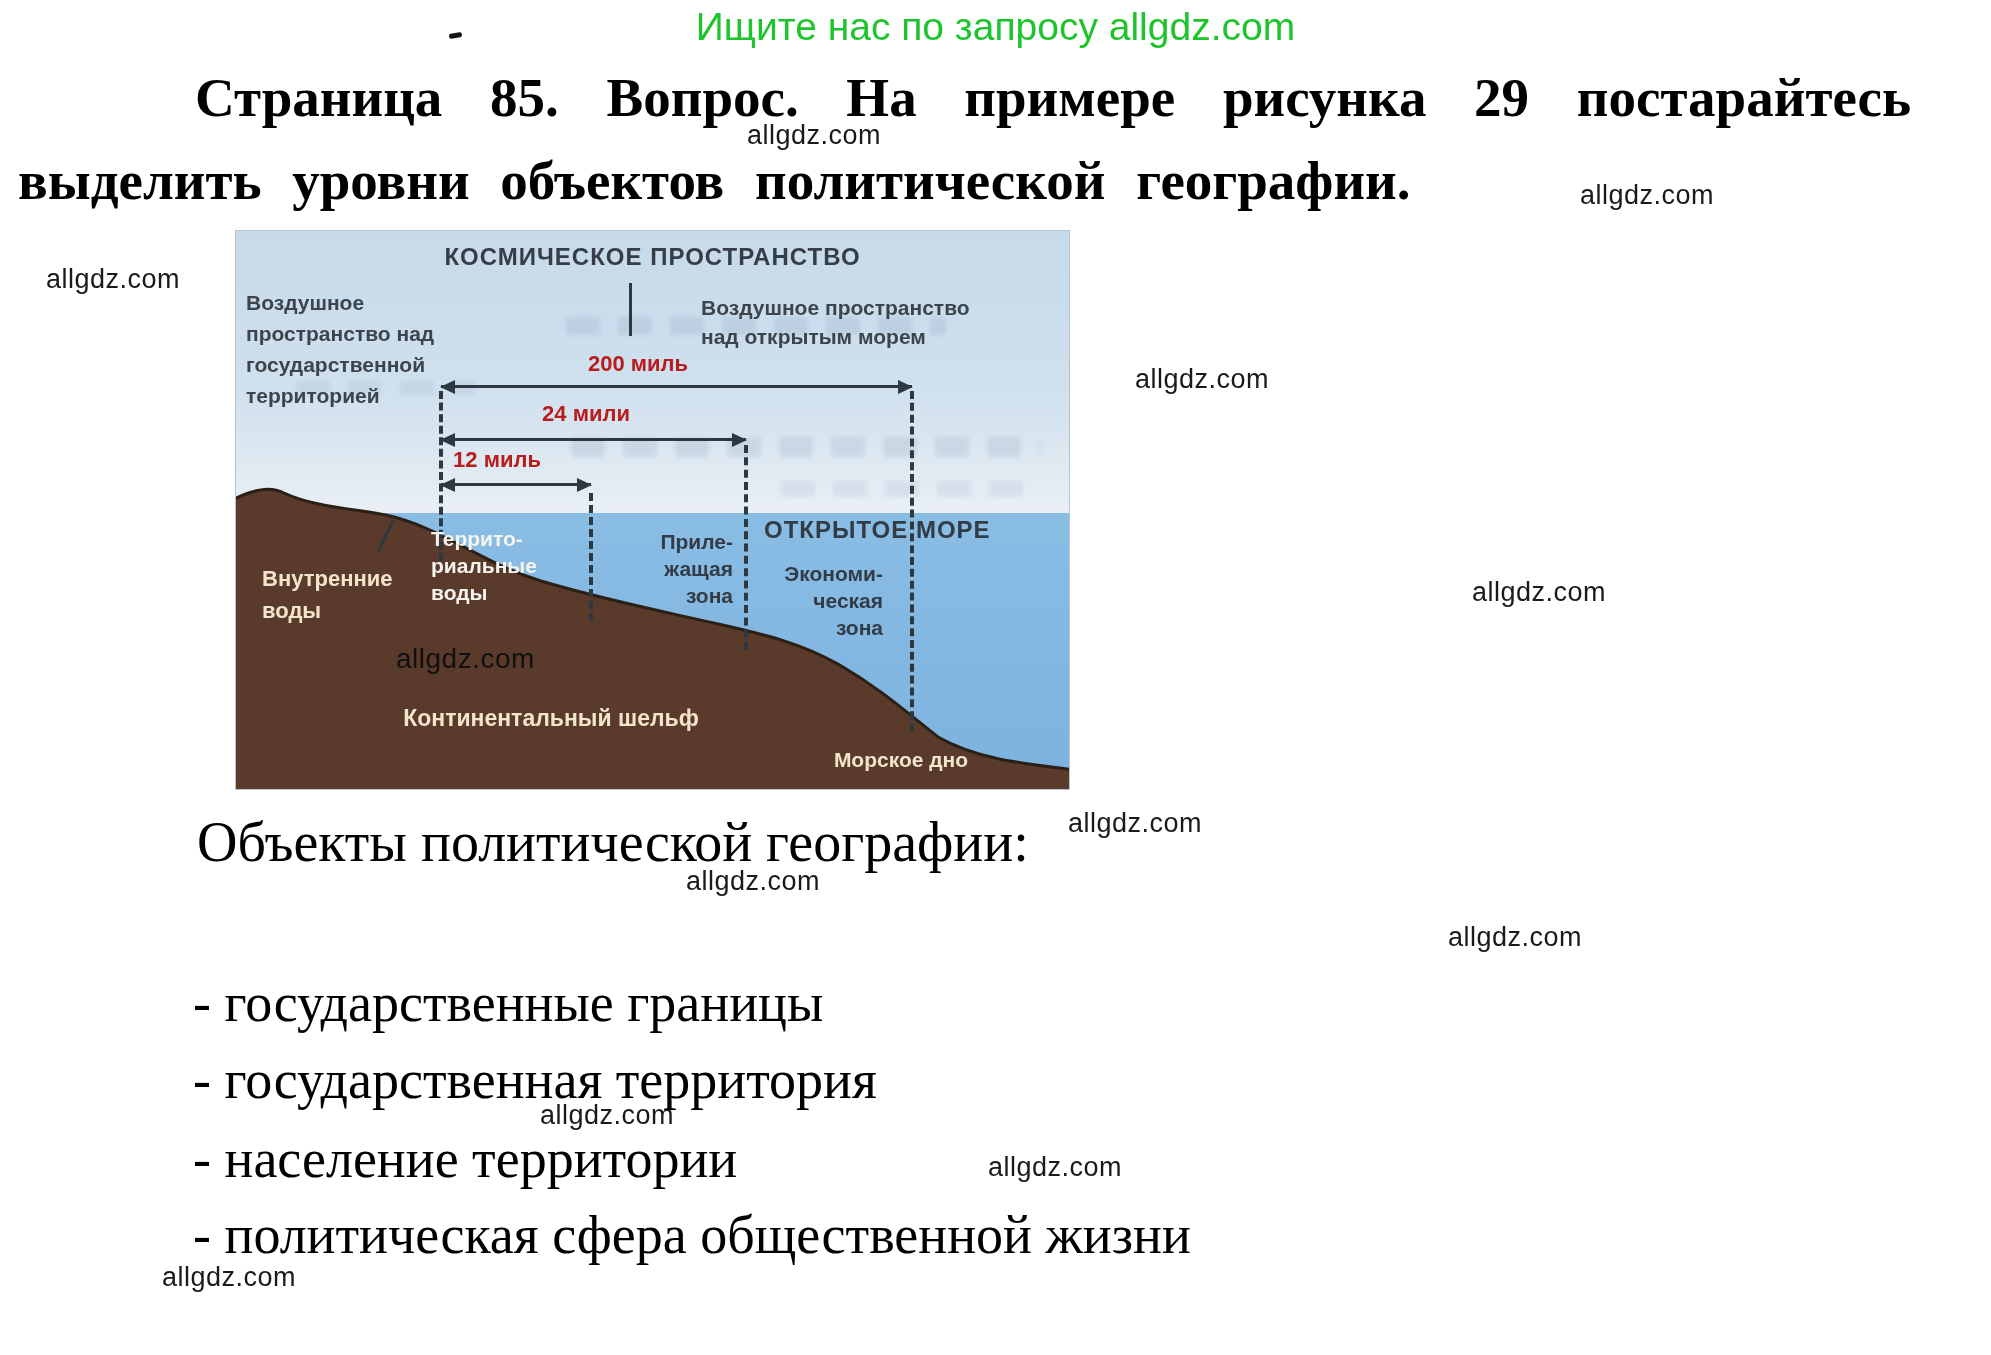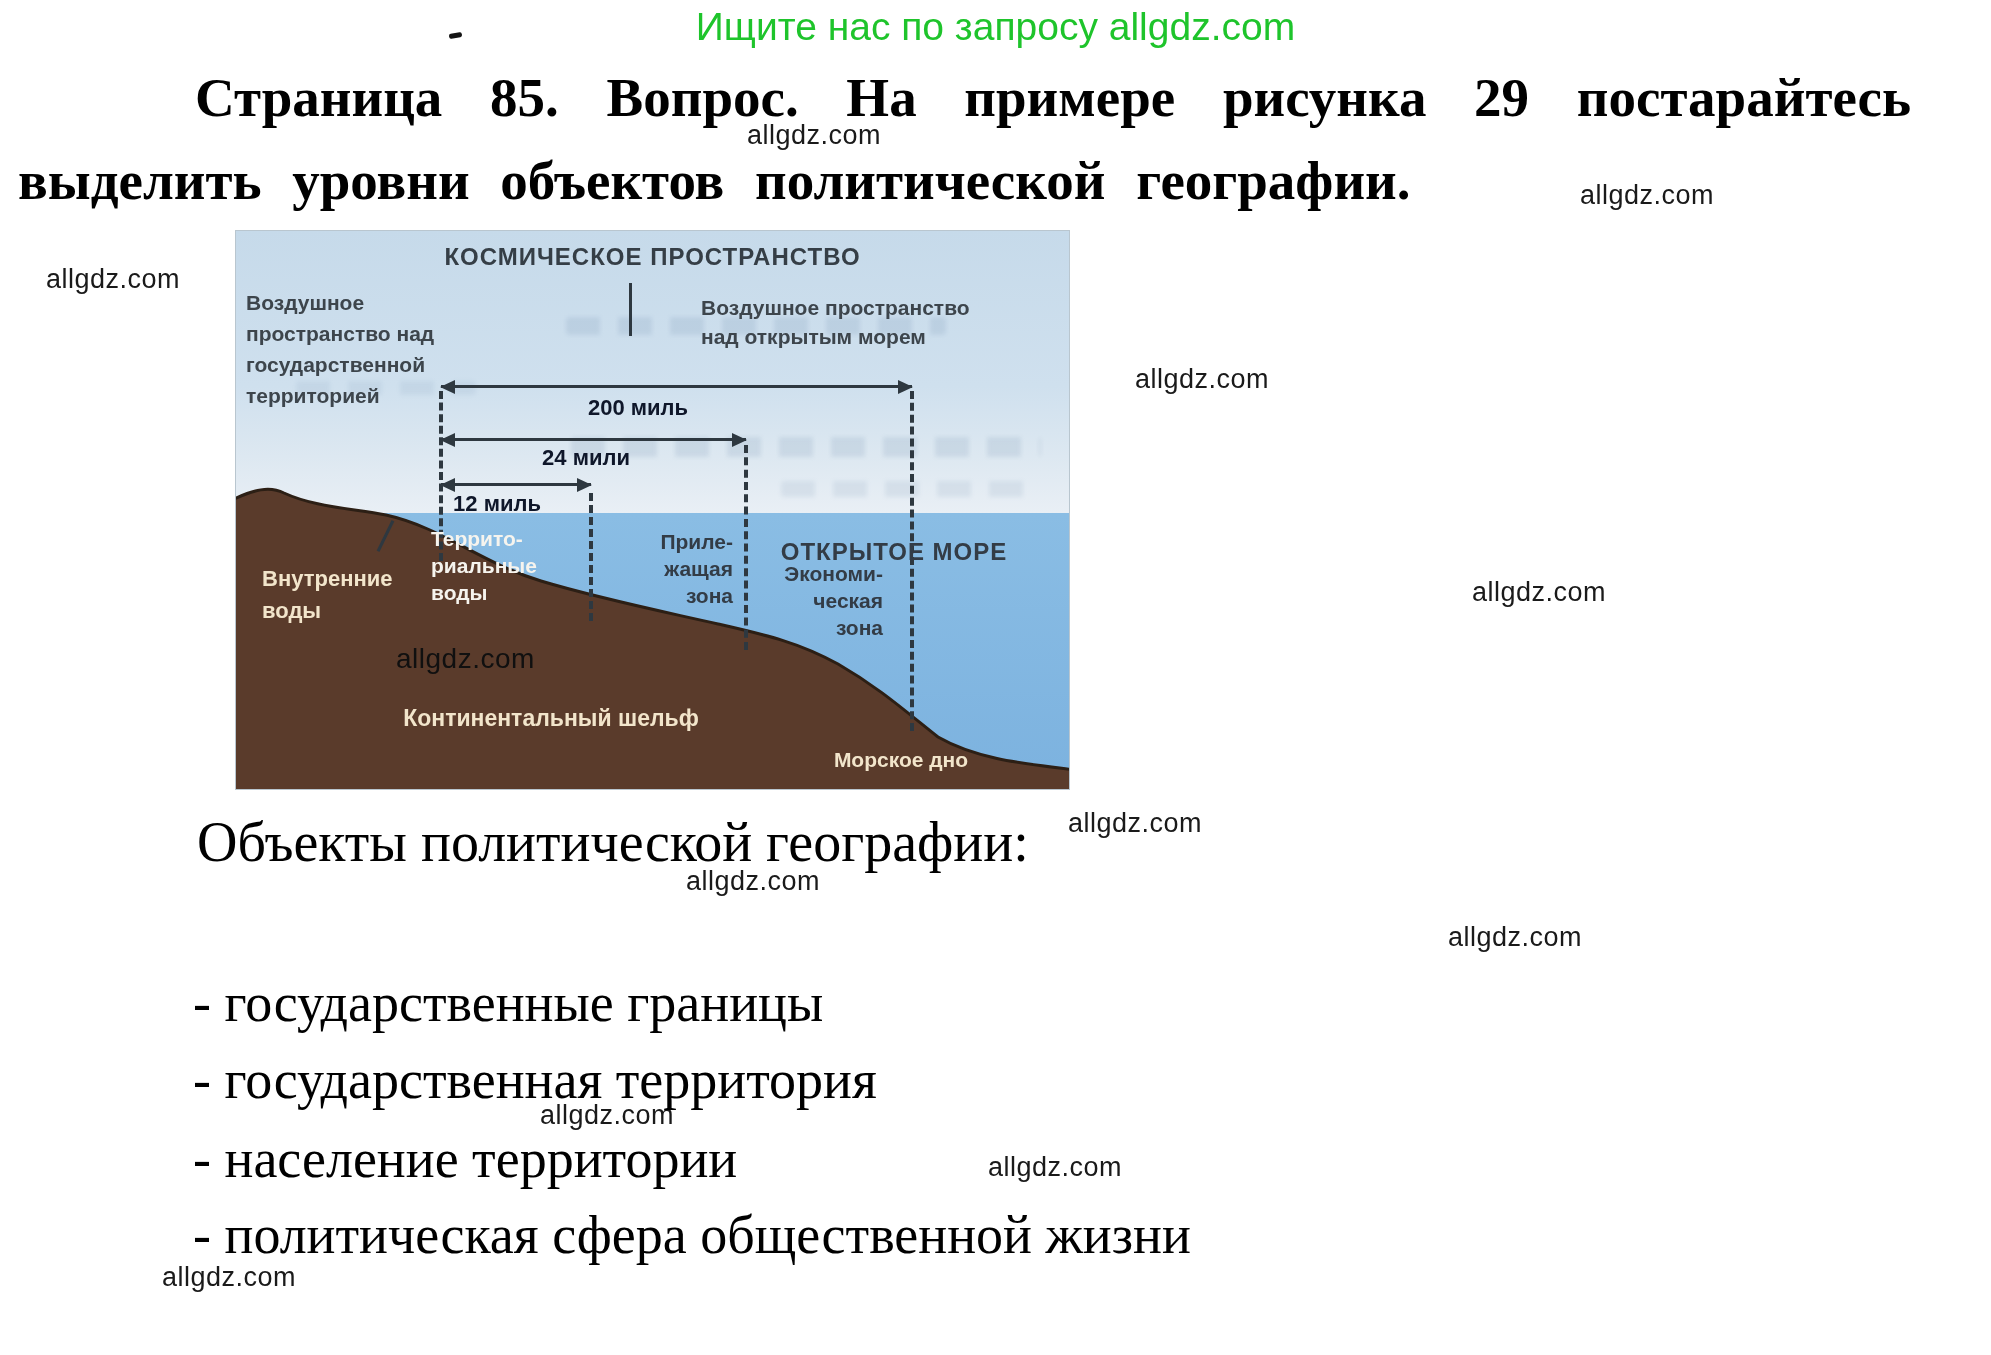--- a/index.html
+++ b/index.html
@@ -41,32 +41,32 @@
             color:#3d454c;line-height:31px;}
   .air-right{position:absolute;left:465px;top:62px;font-size:21px;font-weight:bold;
              color:#3d454c;line-height:29px;}
   .vline{position:absolute;left:393px;top:52px;width:3px;height:53px;background:#2e3840;}
 
   .arrow{position:absolute;height:0;border-top:3px solid #2e3840;}
   .arrow::before,.arrow::after{content:"";position:absolute;top:-8px;width:0;height:0;
       border-top:7px solid transparent;border-bottom:7px solid transparent;}
   .arrow::before{left:-1px;border-right:15px solid #2e3840;}
   .arrow::after{right:-1px;border-left:15px solid #2e3840;}
-  .dist{position:absolute;text-align:center;font-size:22px;font-weight:bold;color:#0f172a;margin-top:44px;}
+  .dist{position:absolute;text-align:center;font-size:22px;font-weight:bold;color:#b91c1c;}
 
   .vdash{position:absolute;width:0;border-left:4px dashed #2e3840;}
 
   .zone{position:absolute;font-weight:bold;}
   .z-internal{left:26px;top:332px;width:172px;text-align:left;font-size:22px;
               line-height:32px;color:#f2e5cb;}
   .z-terr{left:195px;top:294px;width:140px;text-align:left;font-size:21px;
           line-height:27px;color:#f6f4ee;}
   .z-contig{left:395px;top:297px;width:102px;text-align:right;font-size:21px;
             line-height:27px;color:#333c46;}
-  .z-open{left:528px;top:307px;width:260px;text-align:center;font-size:24px;
+  .z-open{left:528px;top:285px;width:260px;text-align:left;font-size:24px;
           letter-spacing:1px;color:#333c46;white-space:pre;}
   .z-econ{left:520px;top:329px;width:127px;text-align:right;font-size:21px;
           line-height:27px;color:#333c46;}
   .z-shelf{left:165px;top:474px;width:300px;text-align:center;font-size:23px;color:#f2e5cb;white-space:pre;}
   .z-floor{left:545px;top:517px;width:240px;text-align:center;font-size:21px;color:#f2e5cb;white-space:pre;}
   .wm-dg{position:absolute;left:160px;top:412px;font-size:28px;color:#101010;letter-spacing:0.5px;}
 
   .tick{position:absolute;left:148px;top:288px;width:3px;height:34px;background:#2e3840;
         transform:rotate(26deg);}
   .bleed{position:absolute;opacity:.45;filter:blur(2px);border-radius:4px;

